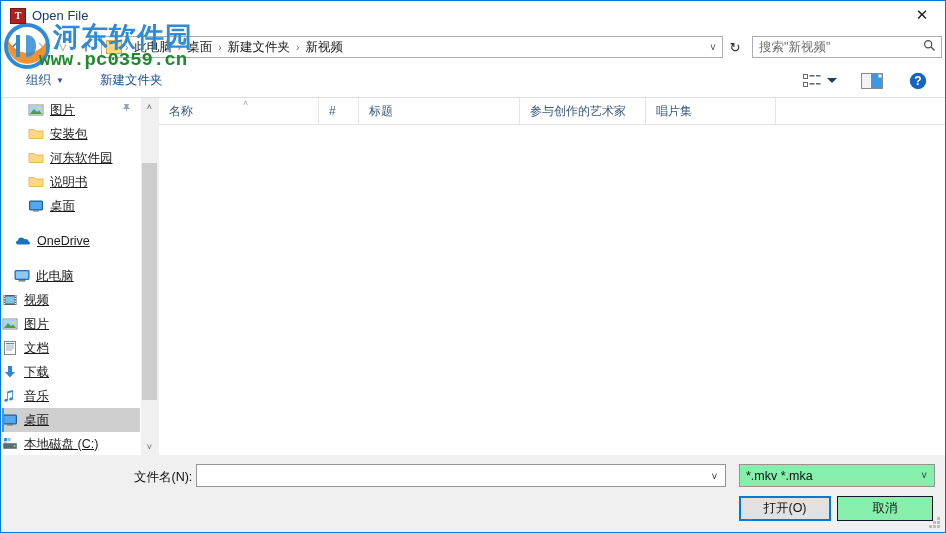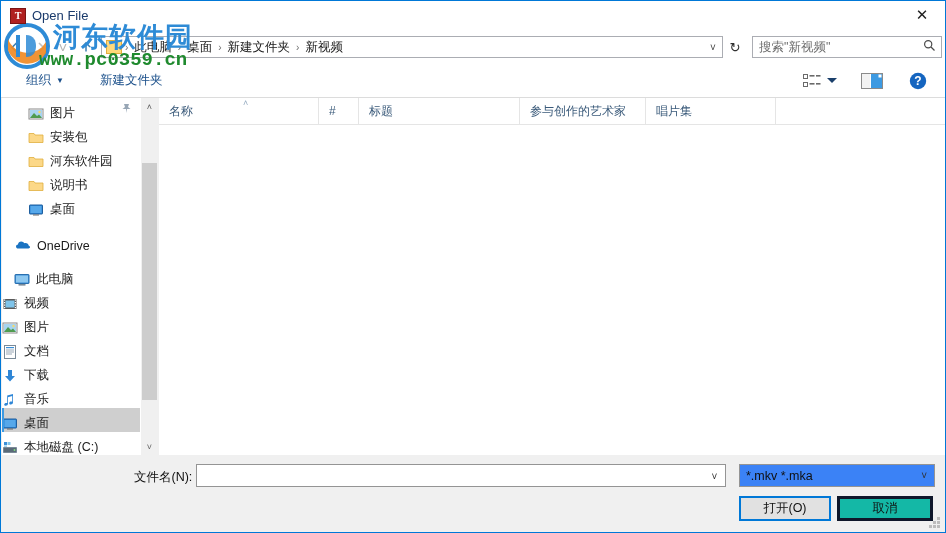--- a/index.html
+++ b/index.html
@@ -175,24 +175,25 @@
 
   
   .sidebar {
     position: absolute; left: 1px; top: 97px;
     width: 138px; height: 357px;
     background: #ffffff;
     overflow: hidden;
   }
   .side-item {
     height: 24px;
-    display: flex; align-items: flex-end;
+    display: flex; align-items: center;
     font-size: 12.5px; color: #1a1a1a;
     position: relative;
     white-space: nowrap;
+    text-decoration: underline;
   }
   .side-item.selected {
     background: #cfcfcf;
   }
   .side-item.selected::before {
     content: ""; position: absolute; left: 0; top: 0;
     width: 2px; height: 24px; background: #3d9ae2;
   }
   .side-ico {
     width: 16px; height: 16px;
@@ -285,34 +286,34 @@
   }
   .fi-drop {
     position: absolute; right: 1px; top: 1px;
     width: 19px; height: 21px;
     display: flex; align-items: center; justify-content: center;
     font-size: 10px; color: #303030;
   }
   .filter-select {
     position: absolute; left: 738px; top: 463px;
     width: 196px; height: 23px;
-    background: #3b82f6;
+    background: #86efac;
     border: 1px solid #949494;
     box-sizing: border-box;
     display: flex; align-items: center;
     font-size: 12.5px; color: #101010;
     padding-left: 6px;
   }
   .btn {
     position: absolute; top: 495px;
     height: 25px;
     display: flex; align-items: center; justify-content: center;
     font-size: 12.5px; color: #101010;
-    background: #14b8a6;
-    border: 3px solid #0f172a;
+    background: #86efac;
+    border: 1px solid #0f172a;
     box-sizing: border-box;
   }
   .btn-open {
     left: 738px; width: 92px;
     background: #e1e1e1;
     border: 2px solid #0078d7;
   }
   .btn-cancel { left: 836px; width: 96px; }
   .grip {
     position: absolute; right: 4px; bottom: 3px;

